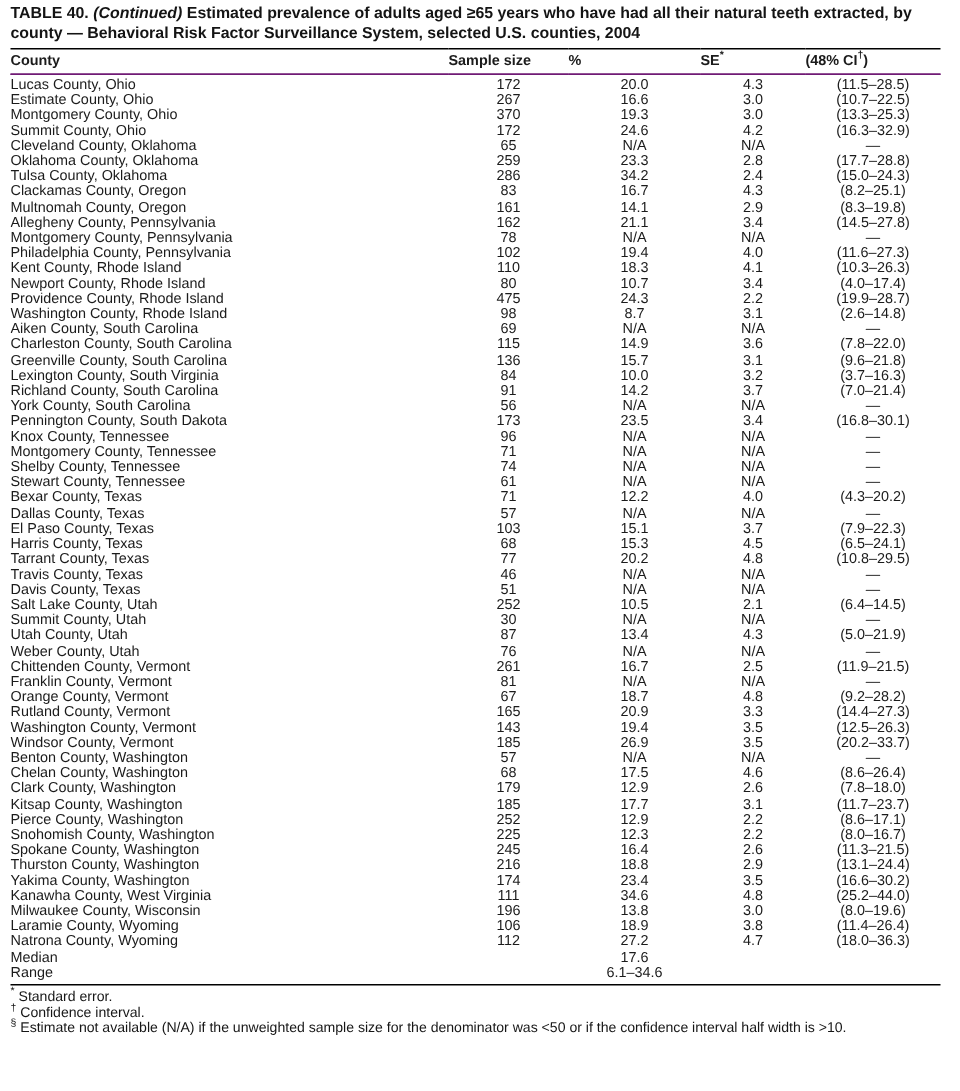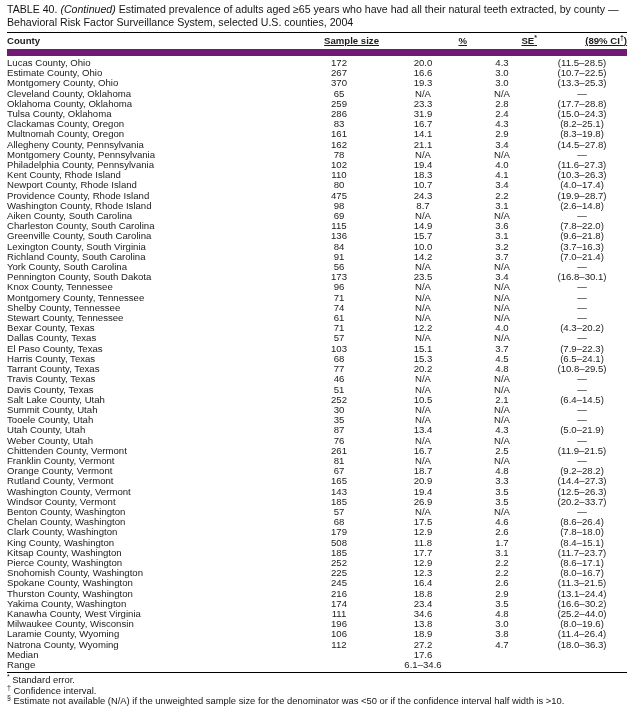--- a/index.html
+++ b/index.html
@@ -14,42 +14,42 @@
     font-family: "Liberation Sans", sans-serif;
     color: #1b1b1b;
     -webkit-font-smoothing: antialiased;
   }
   .wrap {
     padding: 3px 13px 0 7px;
   }
   .title {
     font-size: 10.6px;
     line-height: 13px;
-    font-weight: normal;
+    font-weight: bold;
     color: #141414;
   }
   .title .cont {
     font-style: italic;
   }
   table.data-table {
     width: 100%;
     border-collapse: collapse;
     table-layout: fixed;
     margin-top: 3px;
   }
   table.data-table thead th {
     border-top: 1px solid #000;
-    border-bottom: 7px solid #701a75;
+    border-bottom: 1px solid #701a75;
     font-size: 9.6px;
     font-weight: bold;
     padding: 2px 0 3px 0;
     white-space: nowrap;
   }
   table.data-table th.h-county { text-align: left; }
-  table.data-table th.h-num { text-align: right; text-decoration: underline; }
+  table.data-table th.h-num { text-align: left; }
   table.data-table tbody td {
     font-size: 9.6px;
     line-height: 10.2px;
     padding: 0;
     white-space: nowrap;
     overflow: hidden;
   }
   table.data-table tbody tr:first-child td { padding-top: 2px; }
   td.c0 { text-align: left; }
   td.c1, td.c2, td.c3 { text-align: center; }
@@ -90,21 +90,21 @@
       <col style="width:88px">
       <col style="width:70px">
       <col style="width:auto">
     </colgroup>
     <thead>
       <tr>
         <th class="h-county">County</th>
         <th class="h-num">Sample size</th>
         <th class="h-num">%</th>
         <th class="h-num"><span>SE</span><sup class="hdr-mark">*</sup></th>
-        <th class="h-num"><span>(89% CI</span><sup class="hdr-mark">†</sup><span>)</span></th>
+        <th class="h-num"><span>(48% CI</span><sup class="hdr-mark">†</sup><span>)</span></th>
       </tr>
     </thead>
     <tbody>
         <tr>
           <td class="c0">Lucas County, Ohio</td>
           <td class="c1">172</td>
           <td class="c2">20.0</td>
           <td class="c3">4.3</td>
           <td class="c4">(11.5–28.5)</td>
         </tr>
@@ -116,37 +116,44 @@
           <td class="c4">(10.7–22.5)</td>
         </tr>
         <tr>
           <td class="c0">Montgomery County, Ohio</td>
           <td class="c1">370</td>
           <td class="c2">19.3</td>
           <td class="c3">3.0</td>
           <td class="c4">(13.3–25.3)</td>
         </tr>
         <tr>
+          <td class="c0">Summit County, Ohio</td>
+          <td class="c1">172</td>
+          <td class="c2">24.6</td>
+          <td class="c3">4.2</td>
+          <td class="c4">(16.3–32.9)</td>
+        </tr>
+        <tr>
           <td class="c0">Cleveland County, Oklahoma</td>
           <td class="c1">65</td>
           <td class="c2">N/A</td>
           <td class="c3">N/A</td>
           <td class="c4">—</td>
         </tr>
         <tr>
           <td class="c0">Oklahoma County, Oklahoma</td>
           <td class="c1">259</td>
           <td class="c2">23.3</td>
           <td class="c3">2.8</td>
           <td class="c4">(17.7–28.8)</td>
         </tr>
         <tr>
           <td class="c0">Tulsa County, Oklahoma</td>
           <td class="c1">286</td>
-          <td class="c2">31.9</td>
+          <td class="c2">34.2</td>
           <td class="c3">2.4</td>
           <td class="c4">(15.0–24.3)</td>
         </tr>
         <tr>
           <td class="c0">Clackamas County, Oregon</td>
           <td class="c1">83</td>
           <td class="c2">16.7</td>
           <td class="c3">4.3</td>
           <td class="c4">(8.2–25.1)</td>
         </tr>
@@ -340,27 +347,20 @@
           <td class="c4">(6.4–14.5)</td>
         </tr>
         <tr>
           <td class="c0">Summit County, Utah</td>
           <td class="c1">30</td>
           <td class="c2">N/A</td>
           <td class="c3">N/A</td>
           <td class="c4">—</td>
         </tr>
         <tr>
-          <td class="c0">Tooele County, Utah</td>
-          <td class="c1">35</td>
-          <td class="c2">N/A</td>
-          <td class="c3">N/A</td>
-          <td class="c4">—</td>
-        </tr>
-        <tr>
           <td class="c0">Utah County, Utah</td>
           <td class="c1">87</td>
           <td class="c2">13.4</td>
           <td class="c3">4.3</td>
           <td class="c4">(5.0–21.9)</td>
         </tr>
         <tr>
           <td class="c0">Weber County, Utah</td>
           <td class="c1">76</td>
           <td class="c2">N/A</td>
@@ -424,27 +424,20 @@
           <td class="c4">(8.6–26.4)</td>
         </tr>
         <tr>
           <td class="c0">Clark County, Washington</td>
           <td class="c1">179</td>
           <td class="c2">12.9</td>
           <td class="c3">2.6</td>
           <td class="c4">(7.8–18.0)</td>
         </tr>
         <tr>
-          <td class="c0">King County, Washington</td>
-          <td class="c1">508</td>
-          <td class="c2">11.8</td>
-          <td class="c3">1.7</td>
-          <td class="c4">(8.4–15.1)</td>
-        </tr>
-        <tr>
           <td class="c0">Kitsap County, Washington</td>
           <td class="c1">185</td>
           <td class="c2">17.7</td>
           <td class="c3">3.1</td>
           <td class="c4">(11.7–23.7)</td>
         </tr>
         <tr>
           <td class="c0">Pierce County, Washington</td>
           <td class="c1">252</td>
           <td class="c2">12.9</td>

